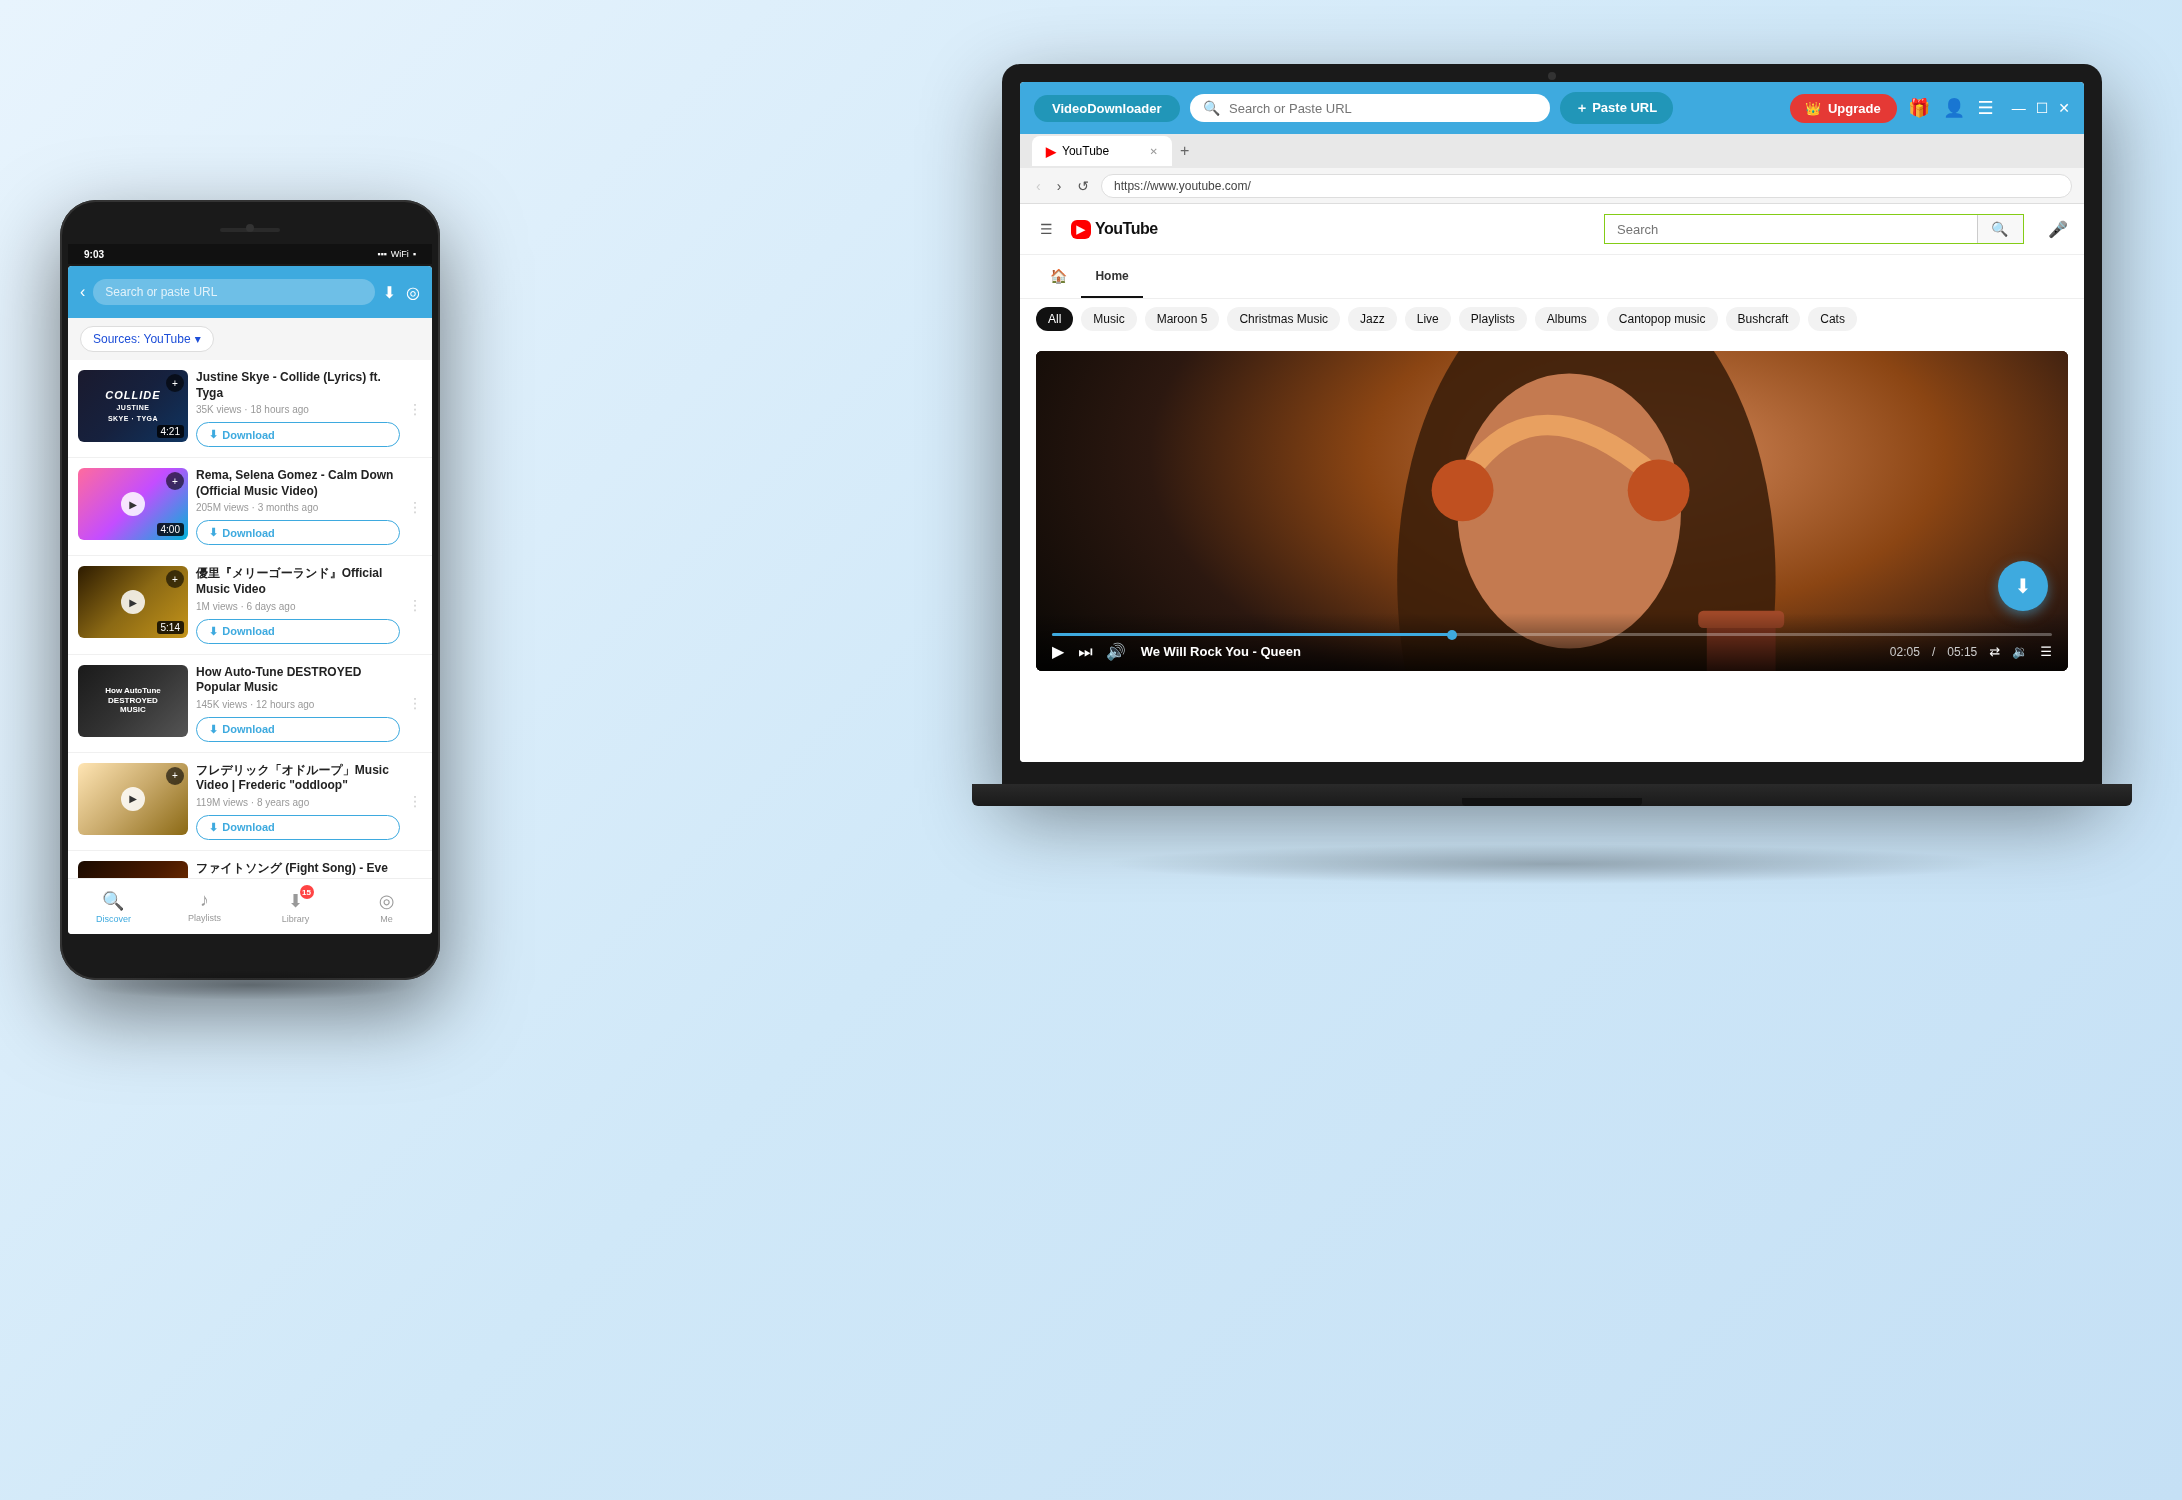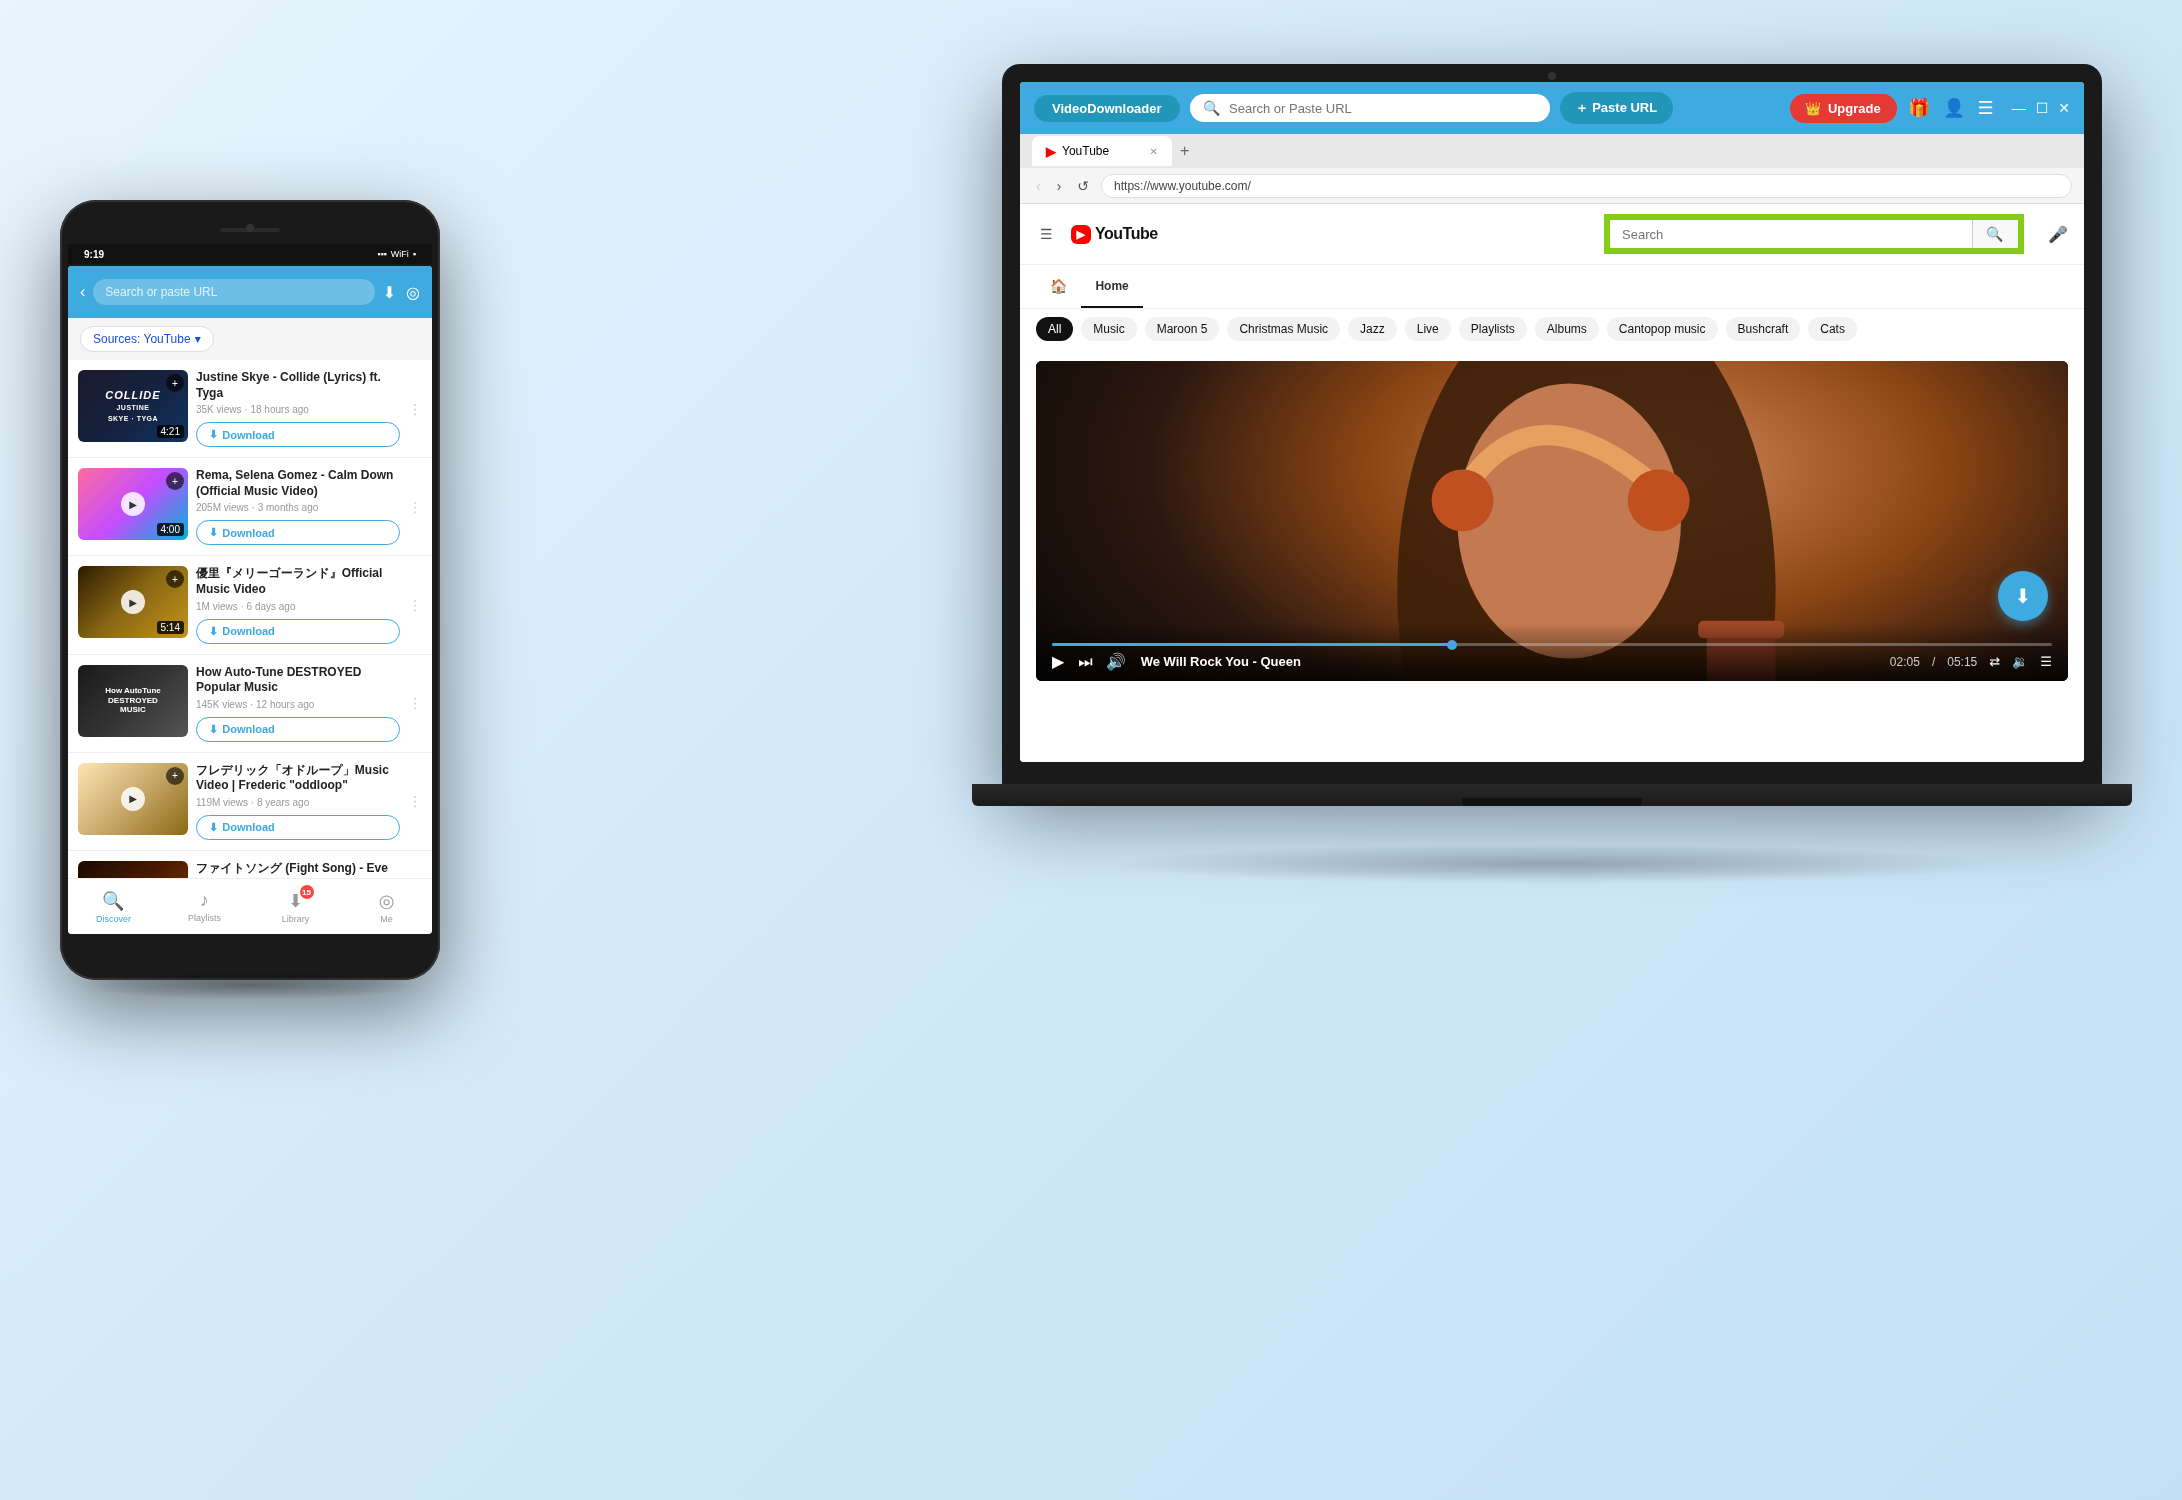--- a/index.html
+++ b/index.html
@@ -258,21 +258,21 @@
       font-size: 16px;
       font-weight: 700;
       color: #111;
       letter-spacing: -0.5px;
     }
     .yt-search-bar {
       flex: 1;
       max-width: 420px;
       display: flex;
       align-items: center;
-      border: 6px solid #84cc16;
+      border: 1px solid #84cc16;
       border-radius: 0;
       justify-content: space-between;
     }
     .yt-search-input {
       flex: 1;
       border: none;
       outline: none;
       padding: 6px 12px;
       font-size: 13px;
       color: #333;
@@ -900,21 +900,21 @@
   <div class="laptop-shadow"></div>
 </div>
 
 <div class="phone-container">
   <div class="phone-body">
     <div class="phone-notch-area">
       <div class="phone-speaker"></div>
       <div class="phone-camera"></div>
     </div>
     <div class="phone-status-bar">
-      <span class="status-time">9:19</span>
+      <span class="status-time">9:03</span>
       <div class="status-icons">
         <span style="color:white;font-size:9px;">▪▪▪</span>
         <span style="color:white;font-size:9px;">WiFi</span>
         <span style="color:white;font-size:9px;">▪</span>
       </div>
     </div>
     <div class="phone-screen">
 
       <div class="phone-app-header">
         <span class="phone-back-btn">‹</span>

